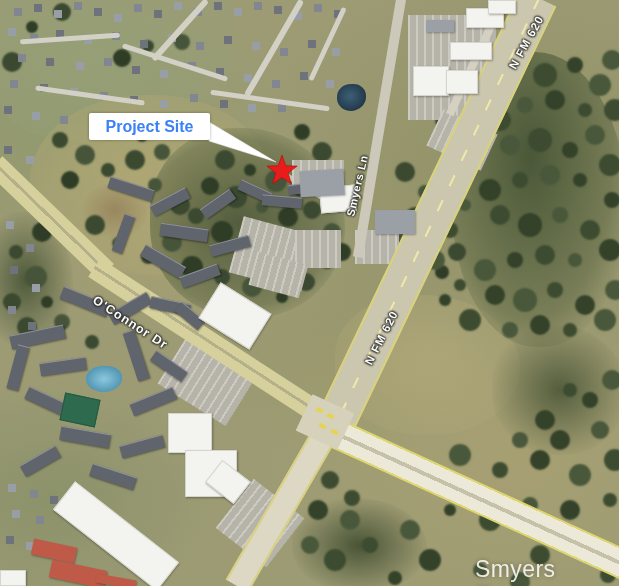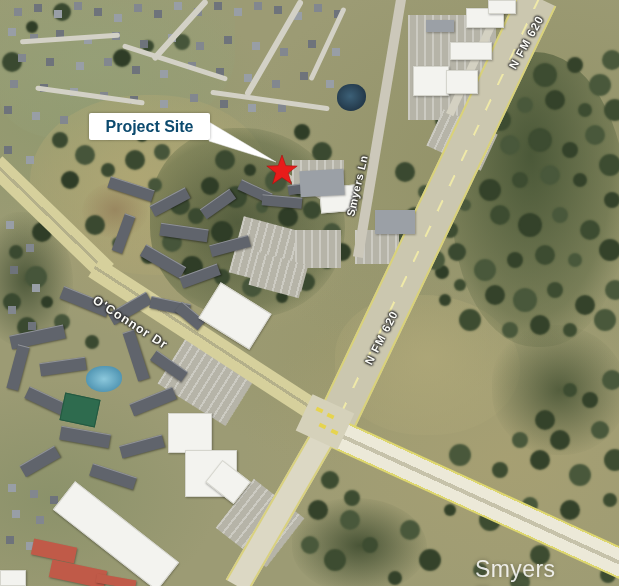--- a/index.html
+++ b/index.html
@@ -72,21 +72,21 @@
     transform:rotate(12deg);border:1px solid #245840;}
   .roadlbl{position:absolute;z-index:15;color:#fdfdf8;font-weight:700;font-size:11.5px;letter-spacing:1.1px;
     white-space:nowrap;transform-origin:0 50%;
     text-shadow:0 1px 2px rgba(45,45,45,.95),0 -1px 2px rgba(45,45,45,.95),1px 0 2px rgba(45,45,45,.95),-1px 0 2px rgba(45,45,45,.95);}
   .lbl-oconnor{left:94px;top:292px;transform:rotate(33deg);font-size:12.5px;}
   .lbl-620t{left:512px;top:62px;transform:rotate(-61deg);}
   .lbl-620m{left:368px;top:358px;transform:rotate(-63deg);}
   .lbl-smyers{left:350px;top:210px;transform:rotate(-77deg);font-size:11px;letter-spacing:.7px;color:#ececе4;}
   .callout{position:absolute;left:89px;top:113px;width:121px;height:27px;background:#fff;z-index:20;
     border-radius:2px;display:flex;align-items:center;justify-content:center;box-shadow:0 0 3px rgba(0,0,0,.35);}
-  .callout span{font-weight:700;font-size:16px;color:#0c4a6e;text-align:right;}
+  .callout span{font-weight:700;font-size:16px;color:#3b82f6;text-align:right;}
   .overlay-svg{position:absolute;left:0;top:0;z-index:19;pointer-events:none;}
   .watermark{position:absolute;left:475px;top:556px;z-index:22;font-size:23px;font-weight:500;
     color:rgba(255,255,255,.85);letter-spacing:.4px;text-shadow:0 0 4px rgba(0,0,0,.35);}
   
   .houses{box-shadow:
     18px 12px 0 0 #82878f,38px 8px 0 0 #6e737b,58px 14px 0 0 #989ea6,78px 6px 0 0 #82878f,98px 12px 0 0 #6e737b,
     118px 18px 0 0 #989ea6,138px 8px 0 0 #82878f,158px 14px 0 0 #6e737b,178px 6px 0 0 #989ea6,198px 12px 0 0 #82878f,
     218px 6px 0 0 #6e737b,238px 12px 0 0 #989ea6,258px 6px 0 0 #82878f,278px 10px 0 0 #6e737b,298px 16px 0 0 #989ea6,
     318px 8px 0 0 #82878f,338px 14px 0 0 #6e737b,12px 32px 0 0 #989ea6,34px 38px 0 0 #82878f,60px 34px 0 0 #6e737b,
     88px 40px 0 0 #989ea6,116px 36px 0 0 #82878f,144px 44px 0 0 #6e737b,172px 38px 0 0 #989ea6,200px 46px 0 0 #82878f,

